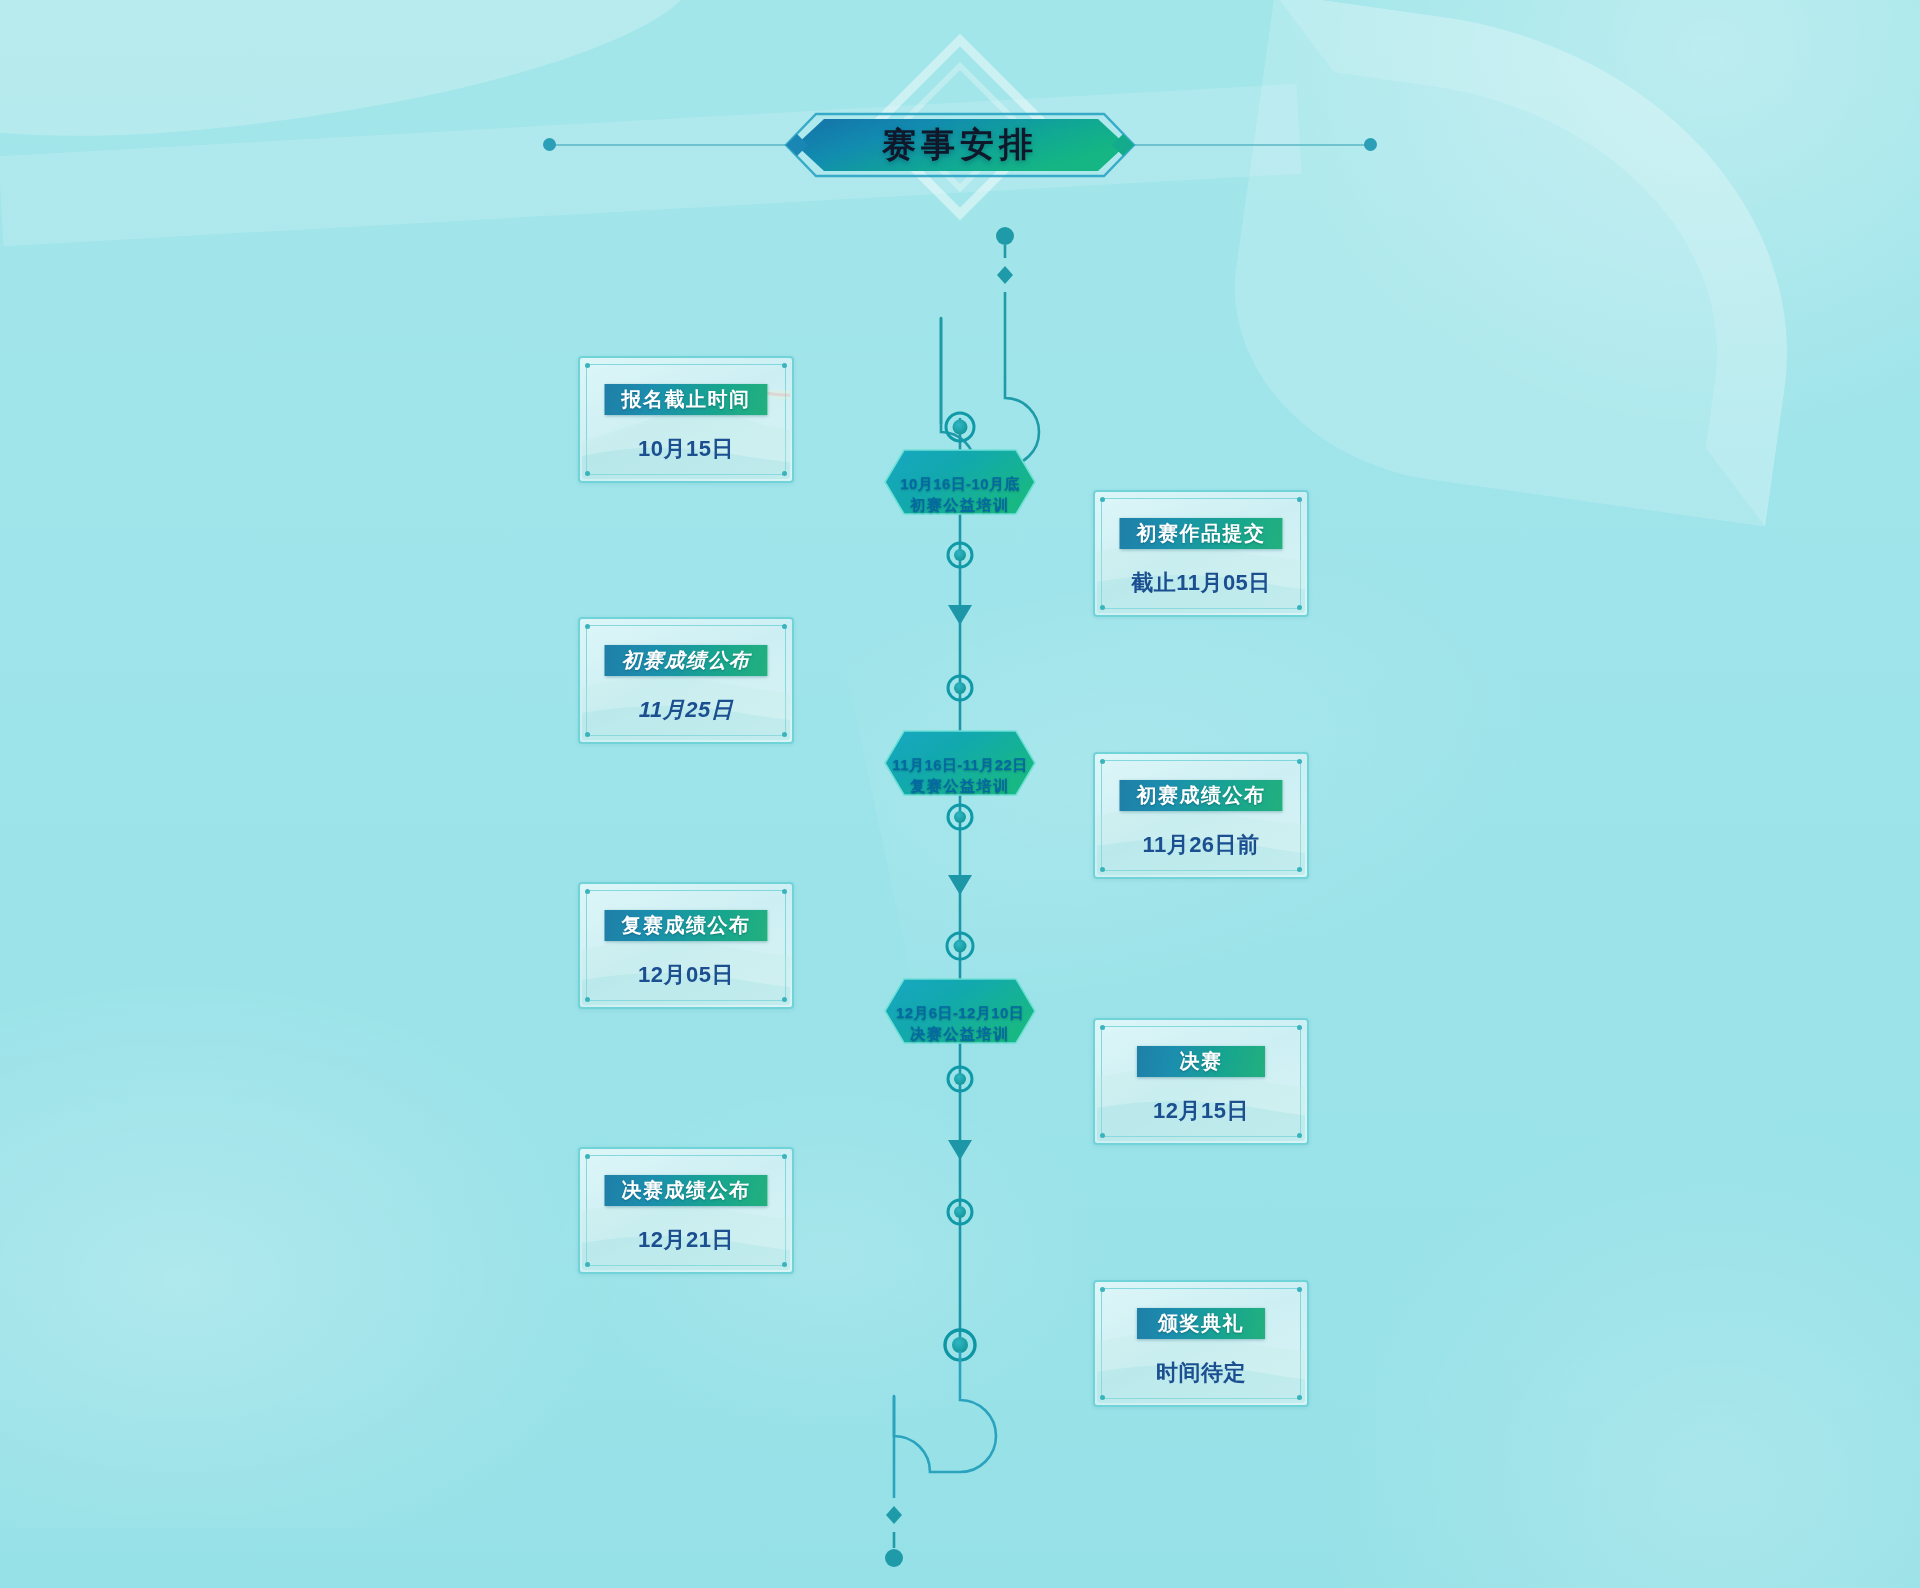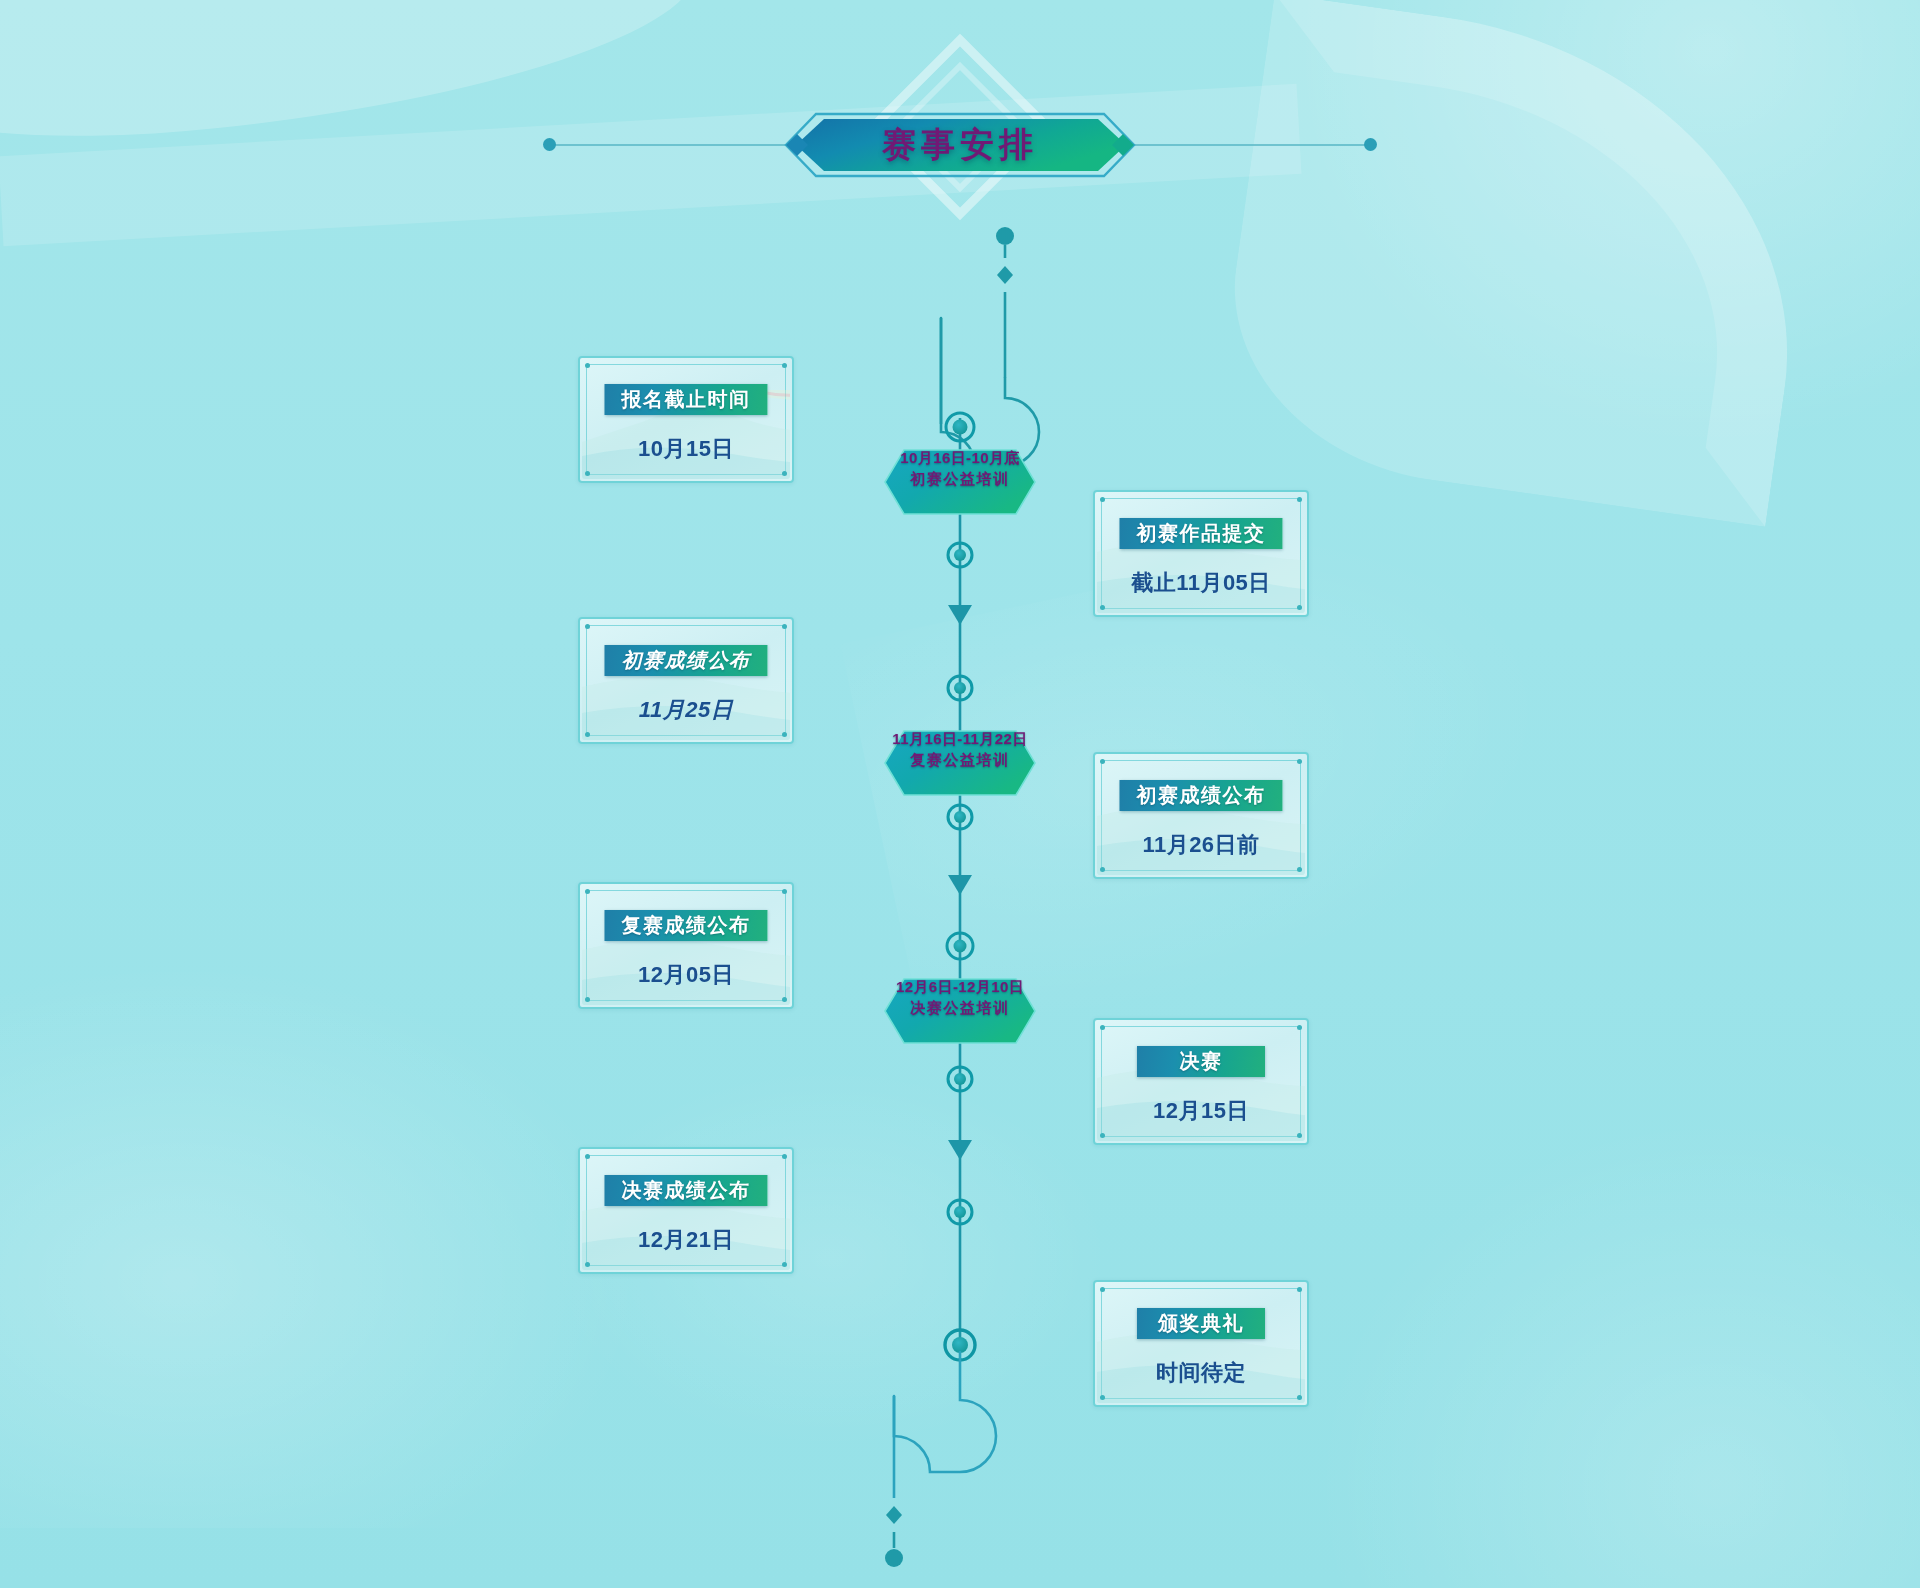--- a/index.html
+++ b/index.html
@@ -119,21 +119,21 @@
     transform: translateX(-50%);
     width: 352px;
     height: 66px;
   }
   .title-text {
     position: absolute;
     inset: 0;
     display: flex;
     align-items: center;
     justify-content: center;
-    color: #701a75;
+    color: #0f172a;
     font-size: 34px;
     font-weight: bold;
     letter-spacing: 5px;
     text-shadow: 0 2px 5px rgba(0,60,80,0.40);
     z-index: 3;
   }
 
   
   #spine { position: absolute; left: 0; top: 0; width: 1920px; height: 1588px; pointer-events: none; }
 
@@ -215,23 +215,23 @@
     width: 152px;
     height: 66px;
     z-index: 5;
   }
   .hex-text {
     position: absolute;
     inset: 0;
     display: flex;
     flex-direction: column;
     align-items: center;
-    justify-content: flex-start;
+    justify-content: flex-end;
     gap: 2px;
-    color: #701a75;
+    color: #0369a1;
     font-size: 15px;
     font-weight: bold;
     letter-spacing: .4px;
     text-shadow: 0 1px 2px rgba(0,60,80,0.45);
     z-index: 2;
     white-space: nowrap;
   }
   .hex-text .l2 { letter-spacing: 1.6px; }
 </style>
 </head>

